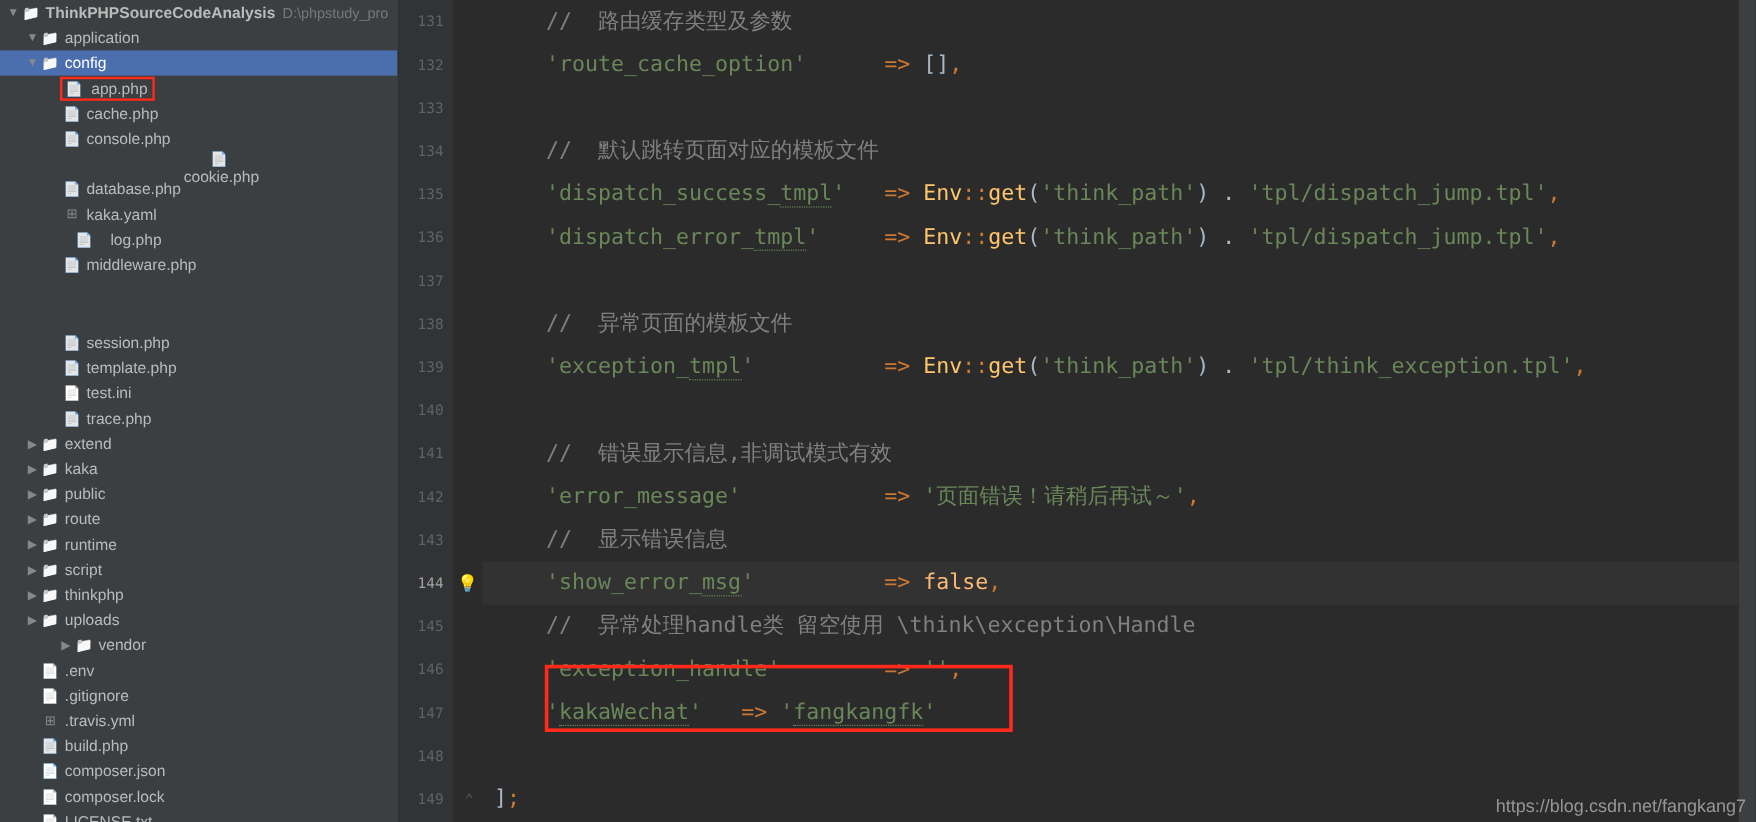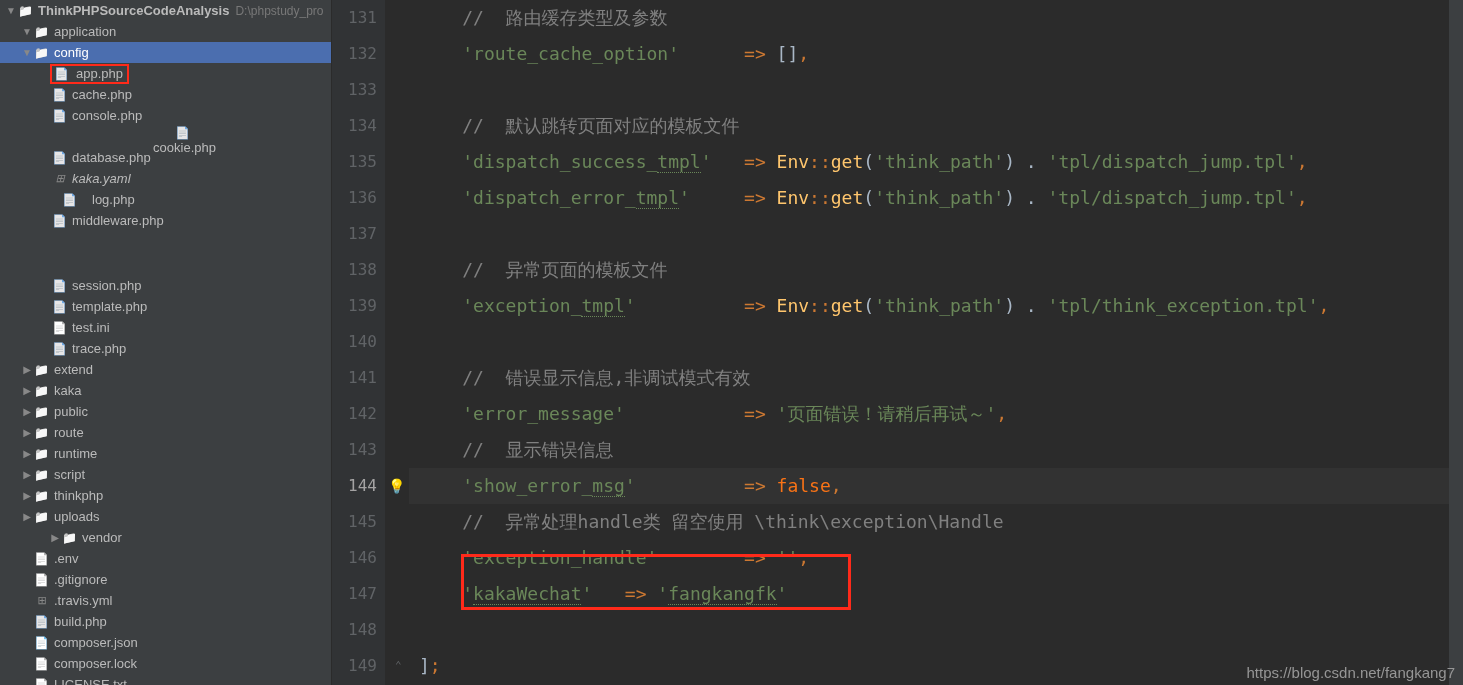--- a/index.html
+++ b/index.html
@@ -50,21 +50,21 @@
   display: flex;
   background: #2b2b2b;
   position: relative;
 }
 .gutter {
   background: #313335;
   color: #606366;
   text-align: right;
   padding: 0 8px 0 16px;
   font-family: "Consolas", monospace;
-  font-size: 16px;
+  font-size: 12px;
   user-select: none;
 }
 .gutter .ln { height: 36px; line-height: 36px; }
 .gutter .ln.cur { color: #a4a3a3; }
 .bulb-col {
   width: 24px;
   background: #2b2b2b;
 }
 .bulb-col .bulb { height: 36px; line-height: 36px; text-align: center; color: #e0b83c; font-size: 14px; }
 .code {
@@ -77,21 +77,21 @@
 .code .line { height: 36px; line-height: 36px; white-space: pre; padding-left: 10px; position: relative; }
 .code .line.hl { background: #323232; }
 .close-bracket { position: absolute; left: -14px; color: #606366; font-size: 11px; }
 
 
 .c-cmt { color: #808080; }
 .c-str { color: #6A8759; }
 .c-op  { color: #CC7832; }
 .c-cls { color: #FFC66D; }
 .c-fn  { color: #FFC66D; }
-.c-bool{ color: #f97316; }
+.c-bool{ color: #fdba74; }
 .c-def { color: #A9B7C6; }
 .c-squig { border-bottom: 1px dotted #6a8759; }
 
 .watermark {
   position: absolute;
   bottom: 4px;
   right: 8px;
   color: #969696;
   font-size: 15px;
   font-family: sans-serif;
@@ -142,21 +142,21 @@
       <div class="tree-item" style="padding-left: 38px; flex-direction: column;">
         <span class="arrow none"></span>
         <span class="ficon php"></span>
         <span class="tree-label">cookie.php</span>
       </div>
       <div class="tree-item" style="padding-left: 38px;">
         <span class="arrow none"></span>
         <span class="ficon php"></span>
         <span class="tree-label">database.php</span>
       </div>
-      <div class="tree-item" style="padding-left: 38px; font-style: italic;">
+      <div class="tree-item" style="padding-left: 38px;">
         <span class="arrow none"></span>
         <span class="ficon yaml"></span>
         <span class="tree-label">kaka.yaml</span>
       </div>
       <div class="tree-item" style="padding-left: 38px; gap: 10px;">
         <span class="arrow none"></span>
         <span class="ficon php"></span>
         <span class="tree-label">log.php</span>
       </div>
       <div class="tree-item" style="padding-left: 38px;">

